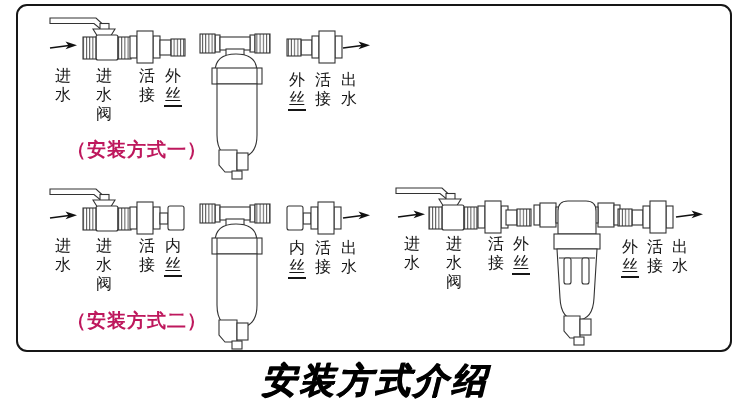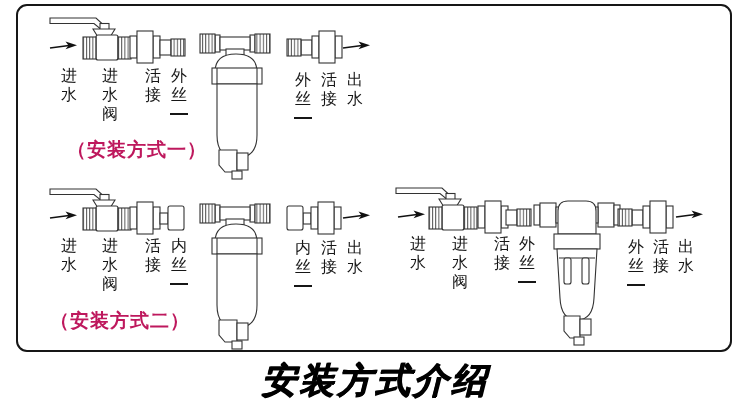--- a/index.html
+++ b/index.html
@@ -9,23 +9,22 @@
   }
   .frame{
     position:absolute;left:16px;top:4px;width:712px;height:344px;
     border:2px solid #161616;border-radius:11px;background:#fff;
   }
   svg.art{position:absolute;left:0;top:0;}
   .vlabel{
     position:absolute;width:18px;font-size:16px;line-height:19px;
     word-break:break-all;text-align:center;color:#161616;letter-spacing:0;
     white-space:normal;
-    margin-left:6px;
   }
-  .vlabel.u{border-bottom:2px solid #161616;padding-bottom:9px;}
+  .vlabel.u{border-bottom:2px solid #161616;padding-bottom:1px;}
   .caption{
     position:absolute;font-size:19px;font-weight:bold;color:#be185d;
     letter-spacing:1px;white-space:nowrap;
   }
   .big-title{
     position:absolute;left:0;top:357px;width:750px;text-align:center;
     font-size:35px;font-weight:bold;font-style:italic;color:#000;
     letter-spacing:3px;text-shadow:1px 0 0 #000, 0 0.5px 0 #000;
   }
 </style>
@@ -146,21 +145,21 @@
   <div class="vlabel" style="left:340px;top:70px">出水</div>
   <div class="caption" style="left:67px;top:137px">（安装方式一）</div>
 
   <div class="vlabel" style="left:54px;top:236px">进水</div>
   <div class="vlabel" style="left:95px;top:236px">进水阀</div>
   <div class="vlabel" style="left:138px;top:236px">活接</div>
   <div class="vlabel u" style="left:164px;top:236px">内丝</div>
   <div class="vlabel u" style="left:288px;top:238px">内丝</div>
   <div class="vlabel" style="left:314px;top:238px">活接</div>
   <div class="vlabel" style="left:340px;top:238px">出水</div>
-  <div class="caption" style="left:50px;top:308px">（安装方式二）</div>
+  <div class="caption" style="left:67px;top:308px">（安装方式二）</div>
 
   <div class="vlabel" style="left:403px;top:234px">进水</div>
   <div class="vlabel" style="left:445px;top:234px">进水阀</div>
   <div class="vlabel" style="left:487px;top:234px">活接</div>
   <div class="vlabel u" style="left:512px;top:234px">外丝</div>
   <div class="vlabel u" style="left:621px;top:237px">外丝</div>
   <div class="vlabel" style="left:646px;top:237px">活接</div>
   <div class="vlabel" style="left:671px;top:237px">出水</div>
 
   <div class="big-title">安装方式介绍</div>

